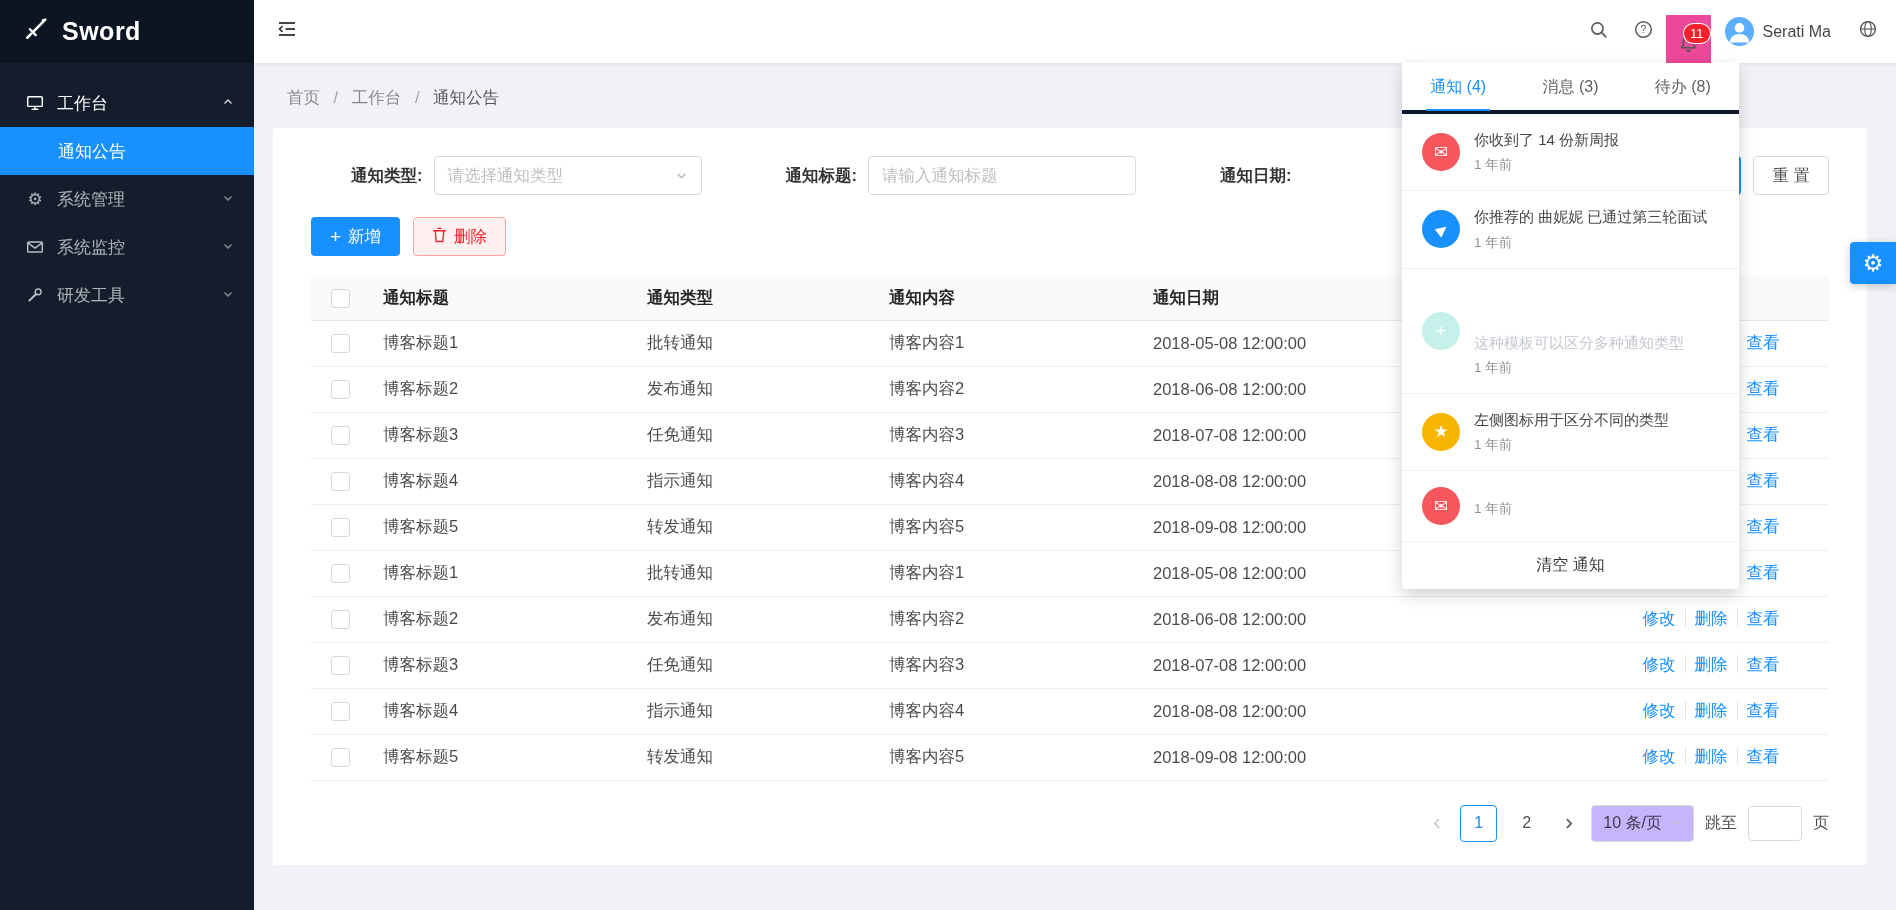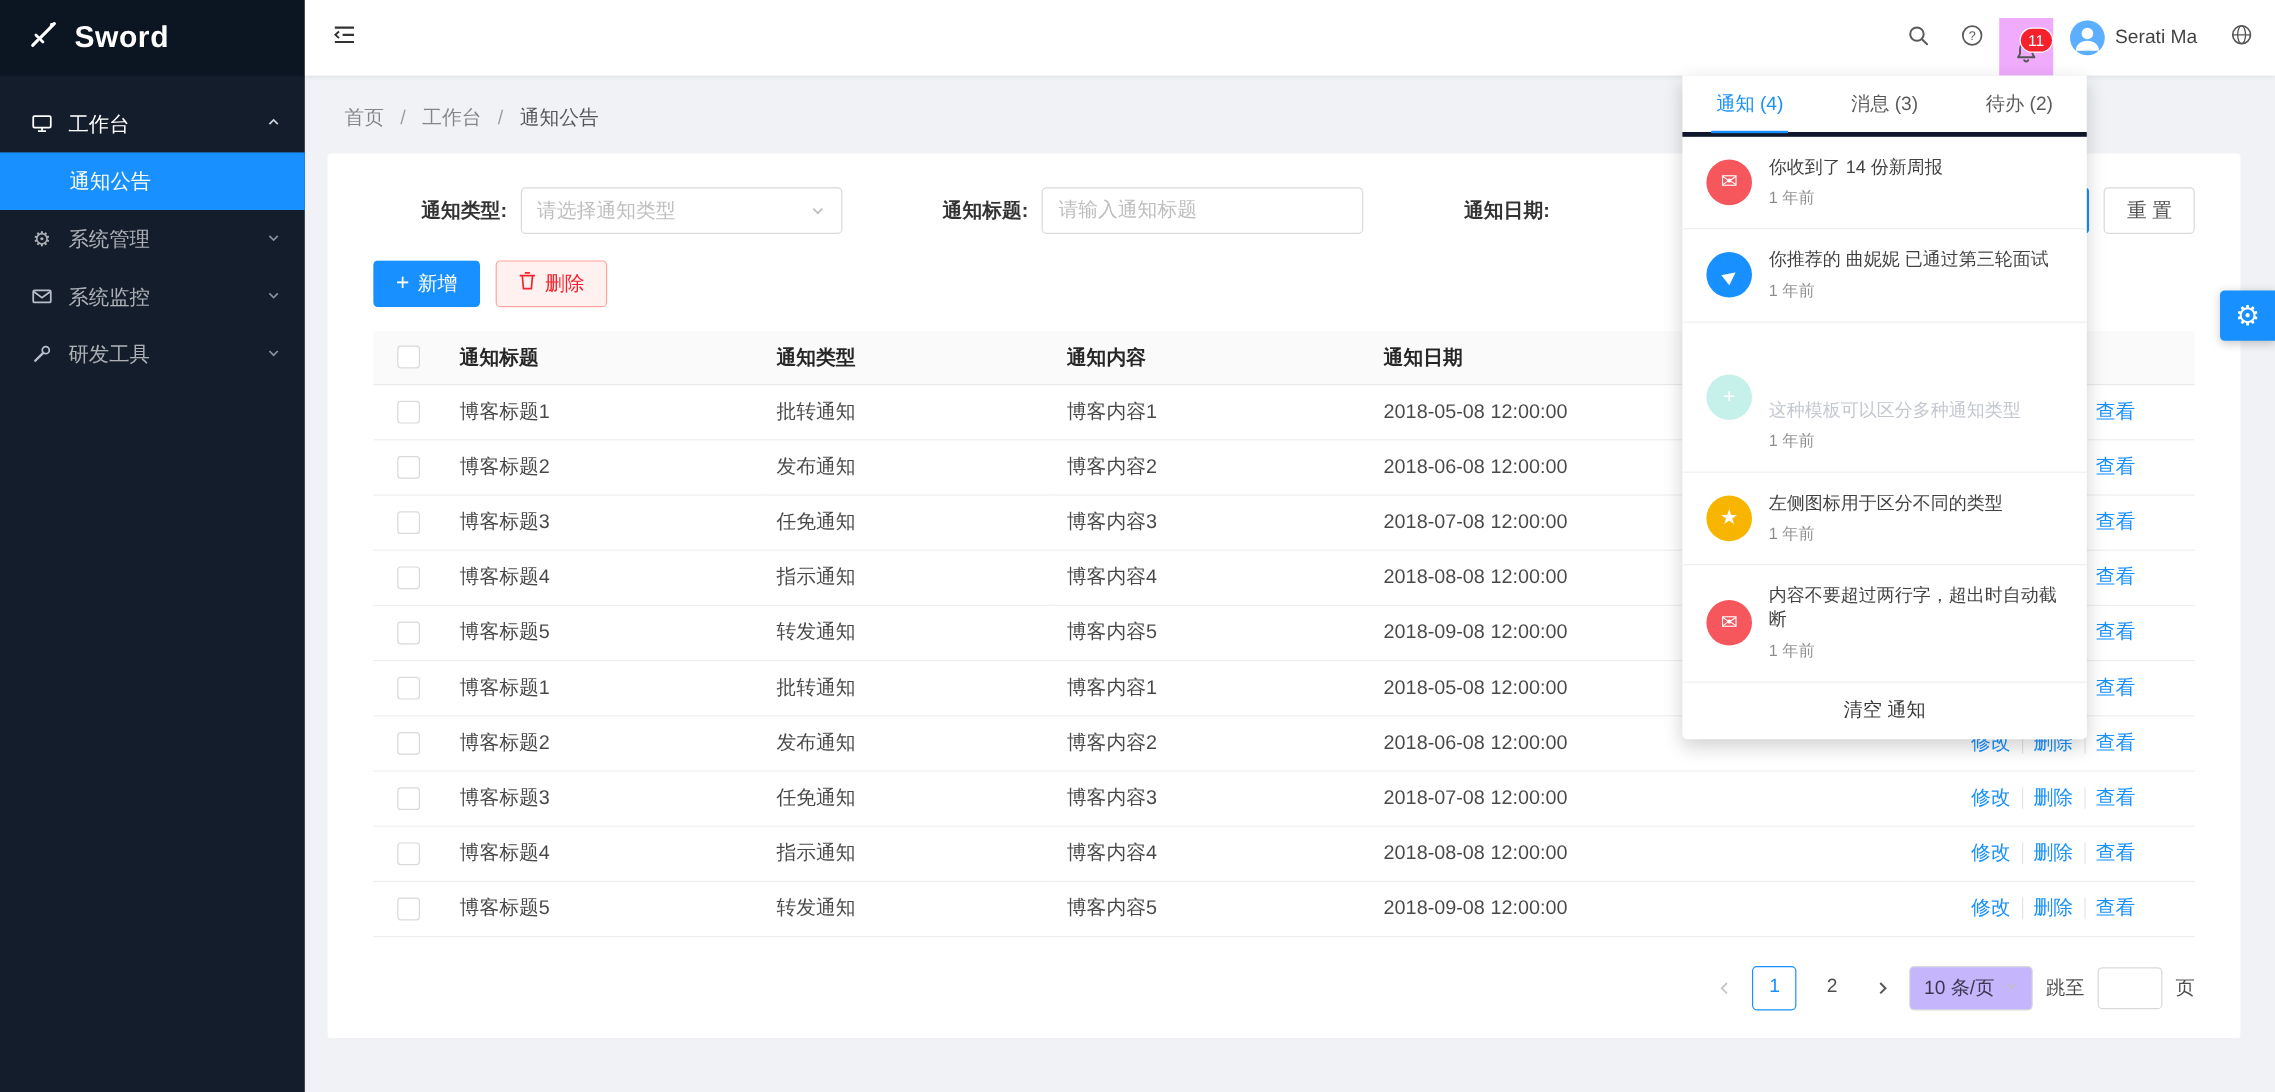--- a/index.html
+++ b/index.html
@@ -26,21 +26,21 @@
   .micon { display:inline-flex; width:18px; justify-content:center; }
   .gear-glyph { font-size:17px; line-height:1; }
 
   
   .main { flex:1; display:flex; flex-direction:column; min-width:0; }
   .topbar { height:63px; background:#fff; display:flex; align-items:center;
     box-shadow:0 1px 4px rgba(0,21,41,0.08); position:relative; z-index:5; }
   .fold-btn { padding:0 22px; height:100%; display:flex; align-items:center; cursor:pointer; }
   .topbar-right { margin-left:auto; display:flex; align-items:center; height:100%; }
   .icon-btn { width:45px; height:100%; display:flex; align-items:center; justify-content:center; cursor:pointer; }
-  .bell-btn { background:#f0abfc; position:relative;margin-top:29px; }
+  .bell-btn { background:#ec4899; position:relative;margin-top:29px; }
   .badge { position:absolute; top:9px; right:1px; background:#f5222d; color:#fff; font-size:13px;
     line-height:1; padding:3px 6px; border-radius:10px; box-shadow:0 0 0 1px #fff; }
   .user { display:flex; align-items:center; gap:9px; padding:0 14px; height:100%; cursor:pointer; }
   .avatar { width:29px; height:29px; border-radius:50%; background:#5caeff; display:flex;
     align-items:center; justify-content:center; overflow:hidden; }
   .username { font-size:16px; color:rgba(0,0,0,0.75); }
 
   
   .content { flex:1; padding:24px 29px 0 19px; overflow:hidden; }
   .breadcrumb { font-size:16.5px; color:rgba(0,0,0,0.45); margin:0 0 19px 14px; }
@@ -466,21 +466,21 @@
 
       </div>
     </div>
   </div>
 </div>
 
 <div class="notif-panel">
   <div class="notif-tabs">
     <div class="notif-tab active">通知 (4)</div>
     <div class="notif-tab">消息 (3)</div>
-    <div class="notif-tab">待办 (2)</div>
+    <div class="notif-tab">待办 (8)</div>
   </div>
 
   <div class="notif-item">
     <span class="notif-icon ni-red">✉</span>
     <div class="notif-body">
       <div class="notif-text">你收到了 14 份新周报</div>
       <div class="notif-time">1 年前</div>
     </div>
   </div>
 
@@ -506,21 +506,20 @@
     <span class="notif-icon ni-gold">★</span>
     <div class="notif-body">
       <div class="notif-text">左侧图标用于区分不同的类型</div>
       <div class="notif-time">1 年前</div>
     </div>
   </div>
 
   <div class="notif-item">
     <span class="notif-icon ni-red">✉</span>
     <div class="notif-body">
-      <div class="notif-text">内容不要超过两行字，超出时自动截断</div>
       <div class="notif-time">1 年前</div>
     </div>
   </div>
 
   <div class="notif-footer">清空 通知</div>
 </div>
 
 <div class="settings-fab">
   <span>⚙</span>
 </div>

